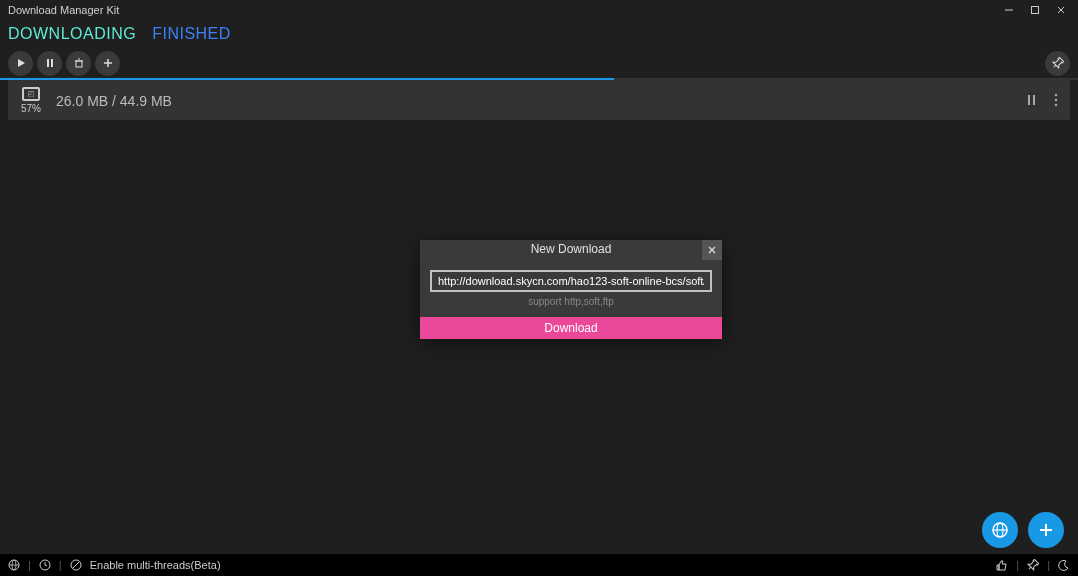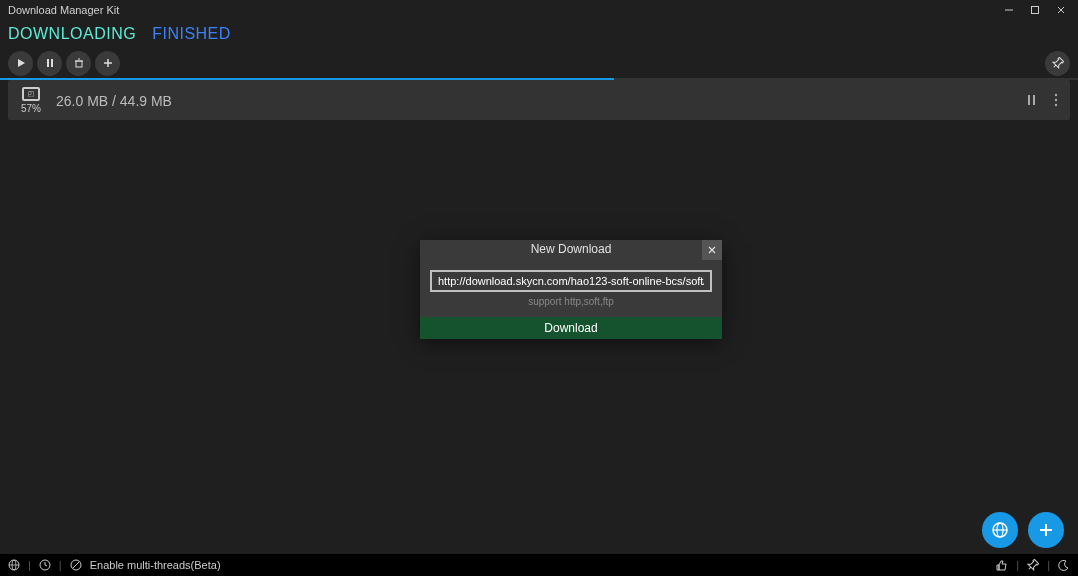--- a/index.html
+++ b/index.html
@@ -32,21 +32,21 @@
 .dl-actions div { cursor: pointer; padding: 0 4px; }
 
 .dialog { position: absolute; top: 240px; left: 50%; transform: translateX(-50%); width: 302px; background: #3a3a3a; box-shadow: 0 4px 20px rgba(0,0,0,0.5); margin-left: 32px; }
 .dialog-header { position: relative; height: 20px; }
 .dialog-title { text-align: center; font-size: 12px; color: #e0e0e0; padding-top: 2px; }
 .dialog-close { position: absolute; right: 0; top: 0; width: 20px; height: 20px; background: #555; display: flex; align-items: center; justify-content: center; cursor: pointer; color: #ddd; font-size: 11px;}
 .dialog-body { padding: 10px; }
 .url-input { width: 100%; height: 22px; background: #3a3a3a; border: 2px solid #c0c0c0; color: #fff; font-size: 11px; padding: 0 6px; outline: none; }
 .support-text { text-align: center; font-size: 10px; color: #888; margin-top: 4px; }
 .meta-text { text-align: center; font-size: 10px; color: #888; margin-top: 0; }
-.download-btn { width: 100%; height: 22px; background: #14532d; color: #fff; border: none; font-size: 12px; cursor: pointer; margin-top: 0; }
+.download-btn { width: 100%; height: 22px; background: #ec4899; color: #fff; border: none; font-size: 12px; cursor: pointer; margin-top: 0; }
 
 .fab-row { position: absolute; right: 14px; bottom: 28px; display: flex; gap: 10px; }
 .fab { width: 36px; height: 36px; border-radius: 50%; background: #1899e6; display: flex; align-items: center; justify-content: center; color: #fff; cursor: pointer; font-size: 18px; }
 
 .status-bar { position: absolute; bottom: 0; left: 0; right: 0; height: 22px; background: #000; display: flex; align-items: center; padding: 0 8px; font-size: 11px; color: #ccc; gap: 8px; }
 .status-sep { color: #555; }
 .status-right { margin-left: auto; display: flex; gap: 8px; align-items: center; }
 .status-icon { cursor: pointer; }
 
 svg { display: block; }

